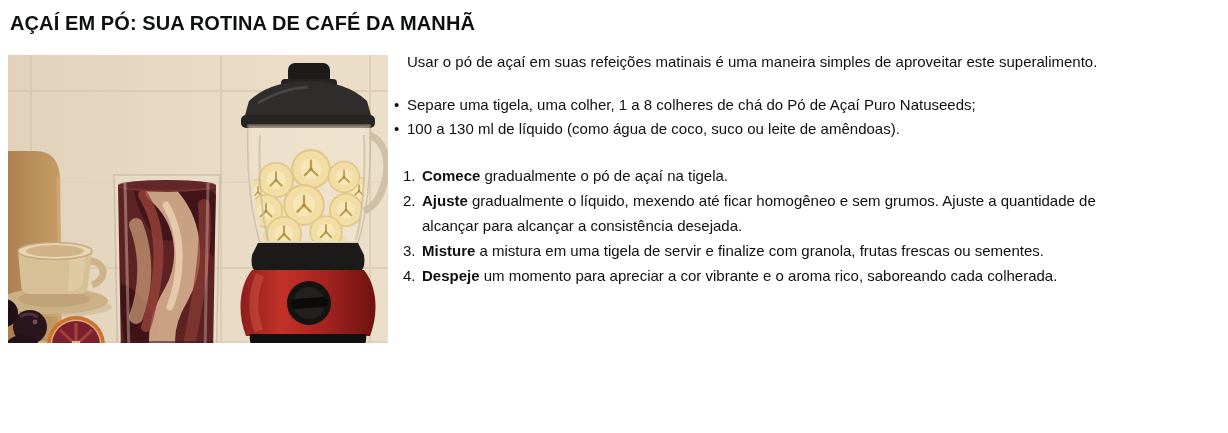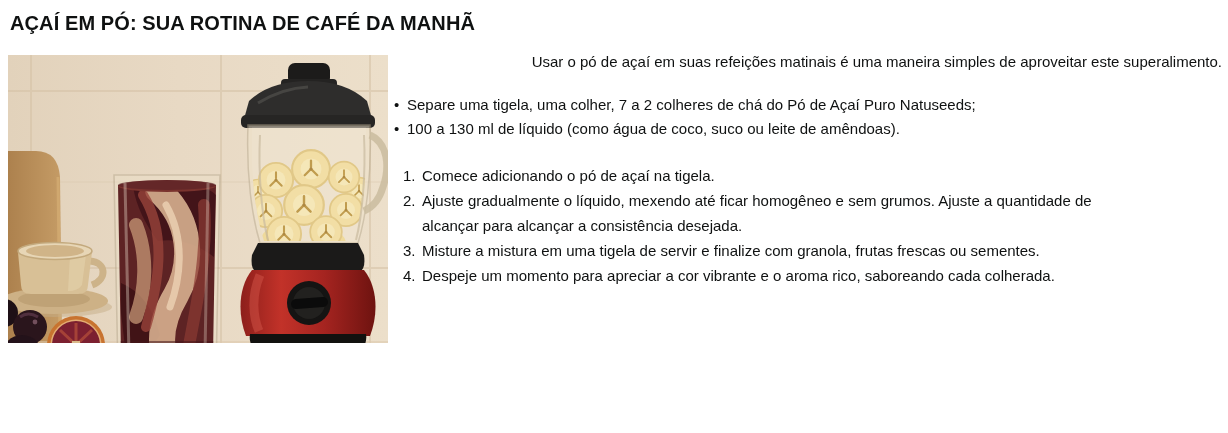--- a/index.html
+++ b/index.html
@@ -11,30 +11,30 @@
     position:absolute;left:10px;top:11px;margin:0;
     font-size:20px;font-weight:700;line-height:24px;letter-spacing:0.1px;color:#0f1111;
   }
   .photo{
     position:absolute;left:8px;top:55px;width:380px;height:372px;overflow:hidden;
   }
   .photo svg{display:block;}
   .rightcol{
     position:absolute;left:407px;top:50px;width:815px;font-size:15px;line-height:24px;color:#0f1111;
   }
-  .intro{margin:0;text-align:right;}
+  .intro{margin:0;}
   ul.supplies{list-style:none;margin:19px 0 0 0;padding:0;}
   ul.supplies li{display:flex;}
   ul.supplies .dot{width:13px;margin-left:-13px;flex:0 0 13px;color:#0f1111;}
   ul.supplies .btxt{flex:1;}
   ol.steps{list-style:none;margin:22px 0 0 0;padding:0;width:705px;line-height:25px;}
   ol.steps li{display:flex;}
   ol.steps .num{flex:0 0 19px;width:19px;margin-left:-4px;}
   ol.steps .rest{flex:1;}
-  ol.steps .kw{font-weight:400;}
+  ol.steps .kw{font-weight:700;}
 </style>
 </head>
 <body>
 
 <div class="canvas">
 
   <h2 class="heading">AÇAÍ EM PÓ: SUA ROTINA DE CAFÉ DA MANHÃ</h2>
 
   <div class="photo">
     <svg width="380" height="372" viewBox="0 0 380 372" xmlns="http://www.w3.org/2000/svg">
@@ -202,32 +202,32 @@
       <ellipse cx="221" cy="310" rx="7" ry="4.5" fill="#f9c9ae" opacity="0.85" transform="rotate(-28 221 310)"></ellipse>
     </svg>
   </div>
 
   <div class="rightcol">
     <p class="intro">Usar o pó de açaí em suas refeições matinais é uma maneira simples de aproveitar este superalimento.</p>
 
     <ul class="supplies">
       <li>
         <span class="dot">•</span>
-        <span class="btxt">Separe uma tigela, uma colher, 7 a 2 colheres de chá do Pó de Açaí Puro Natuseeds;</span>
+        <span class="btxt">Separe uma tigela, uma colher, 1 a 8 colheres de chá do Pó de Açaí Puro Natuseeds;</span>
       </li>
       <li>
         <span class="dot">•</span>
         <span class="btxt">100 a 130 ml de líquido (como água de coco, suco ou leite de amêndoas).</span>
       </li>
     </ul>
 
     <ol class="steps">
       <li>
         <span class="num">1.</span>
-        <span class="rest"><b class="kw">Comece</b> <span>adicionando o pó de açaí na tigela.</span></span>
+        <span class="rest"><b class="kw">Comece</b> <span>gradualmente o pó de açaí na tigela.</span></span>
       </li>
       <li>
         <span class="num">2.</span>
         <span class="rest"><b class="kw">Ajuste</b> <span>gradualmente o líquido, mexendo até ficar homogêneo e sem grumos. Ajuste a quantidade de alcançar para alcançar a consistência desejada.</span></span>
       </li>
       <li>
         <span class="num">3.</span>
         <span class="rest"><b class="kw">Misture</b> <span>a mistura em uma tigela de servir e finalize com granola, frutas frescas ou sementes.</span></span>
       </li>
       <li>

